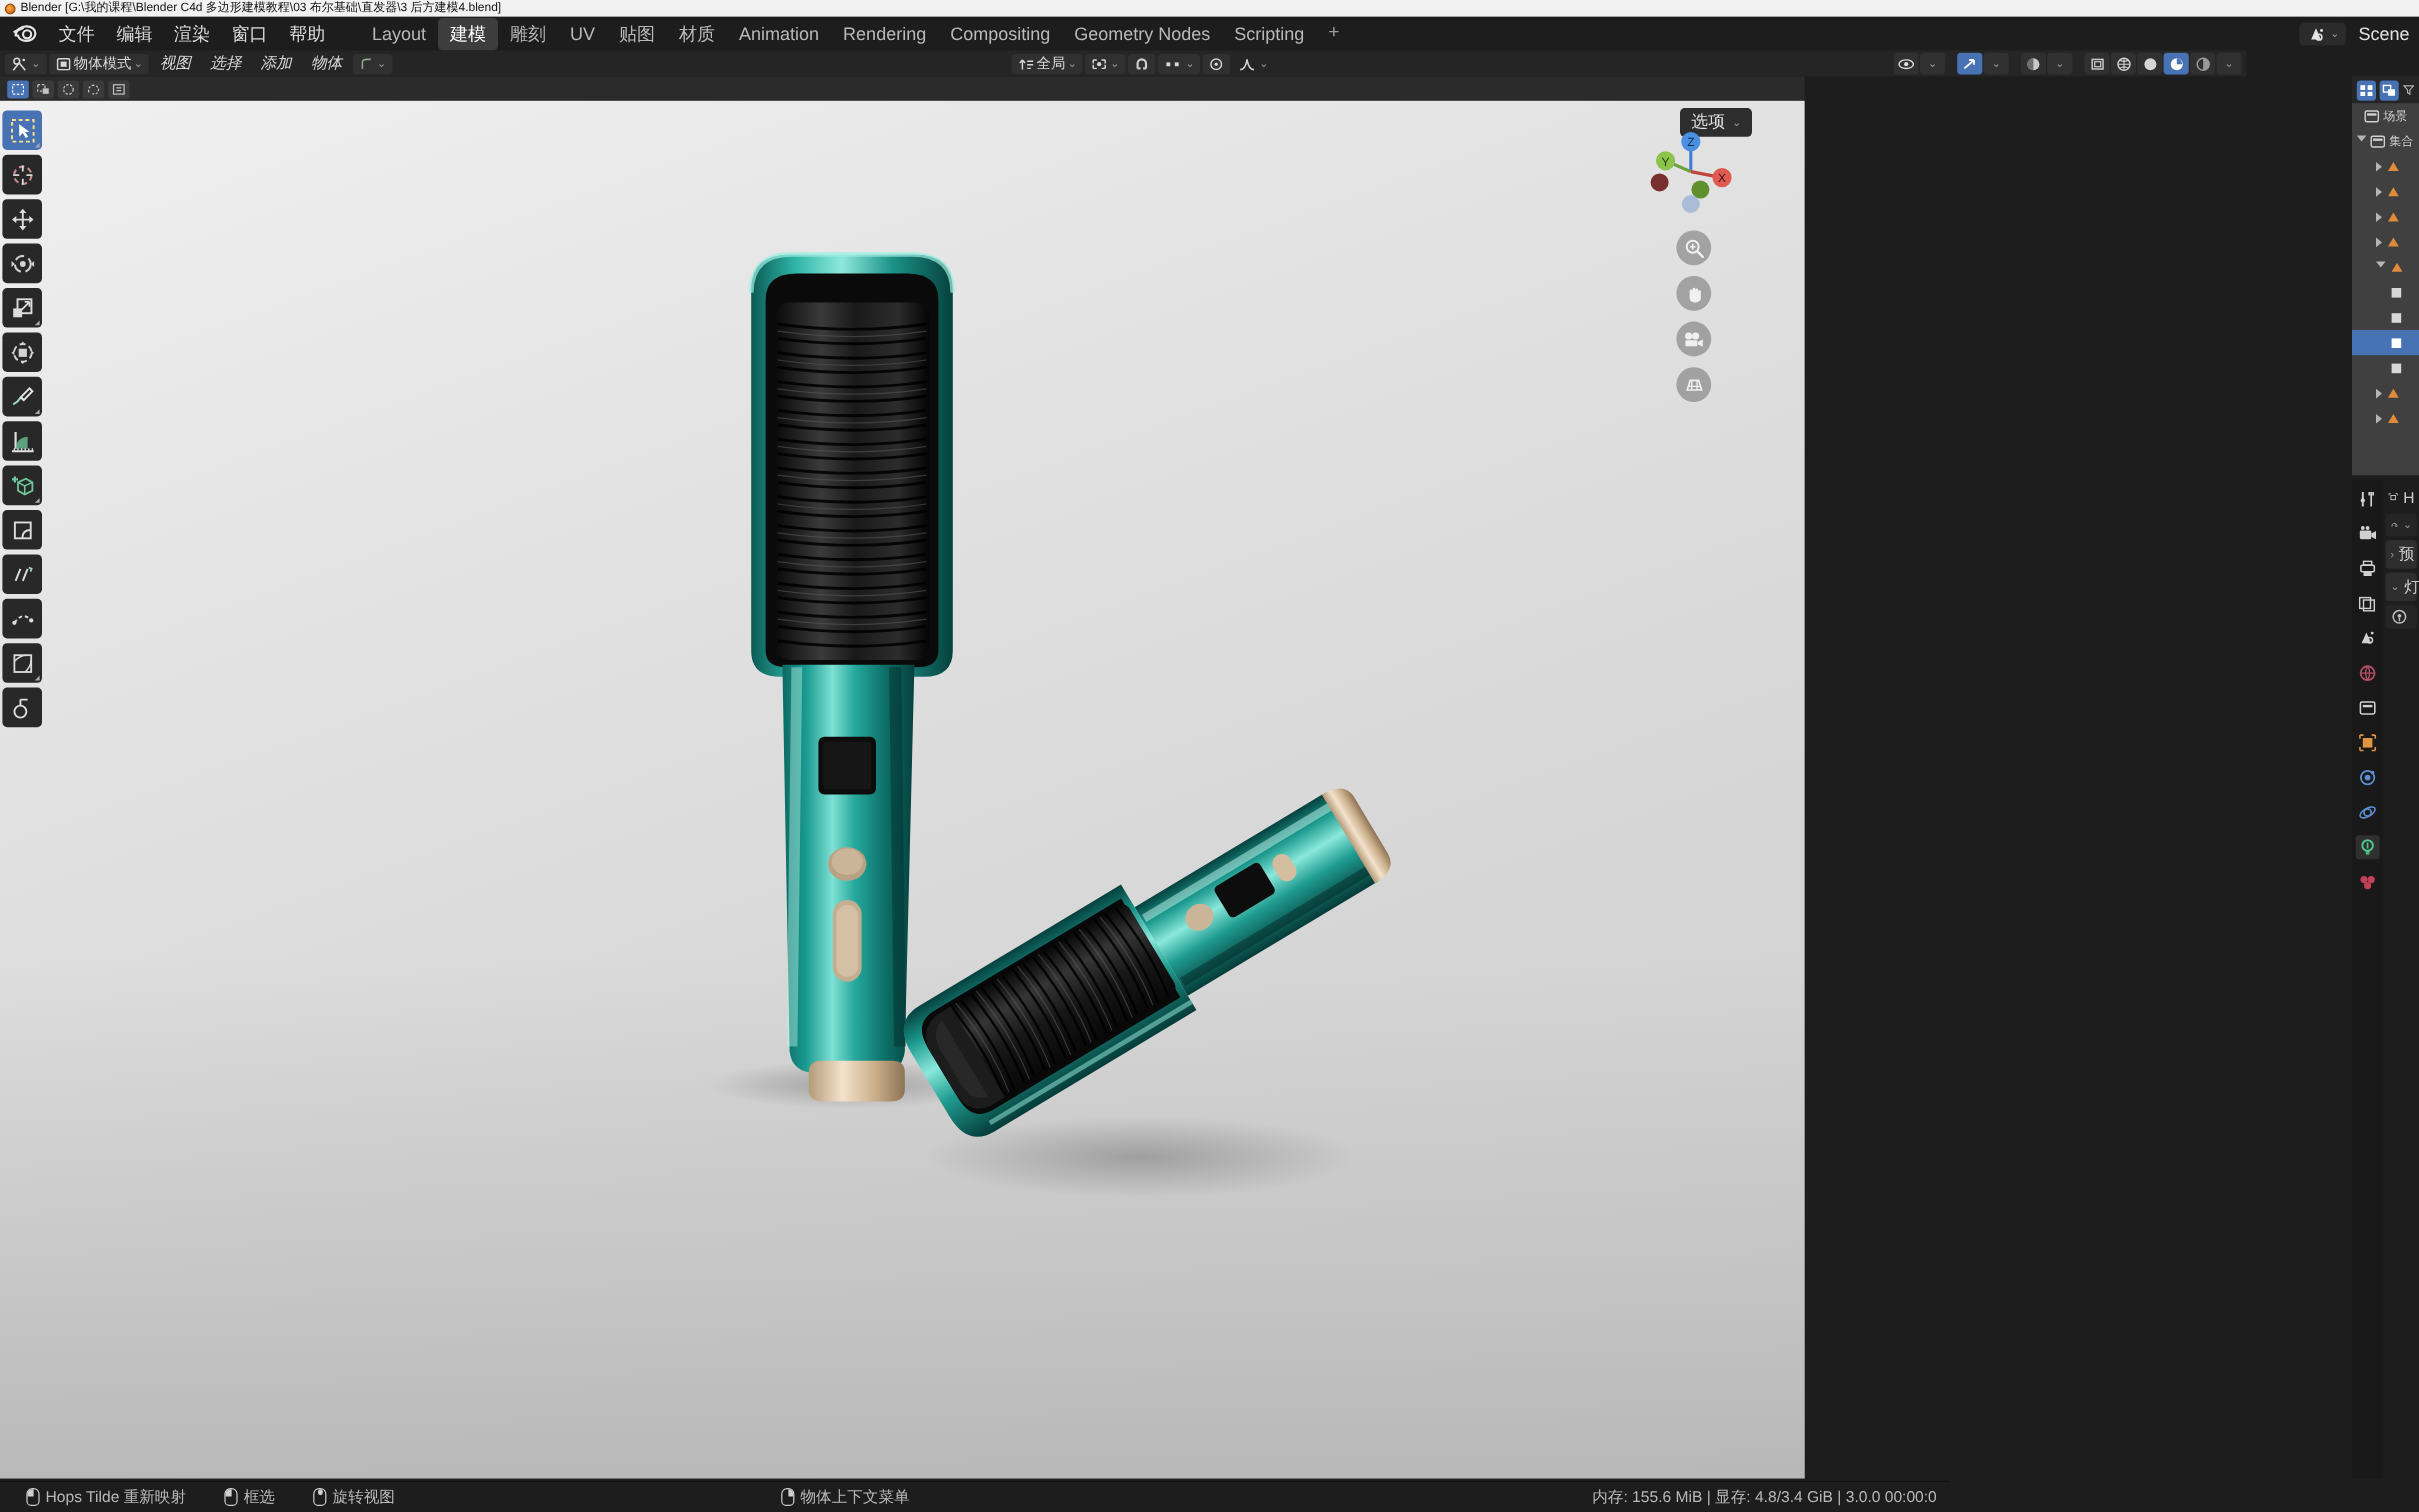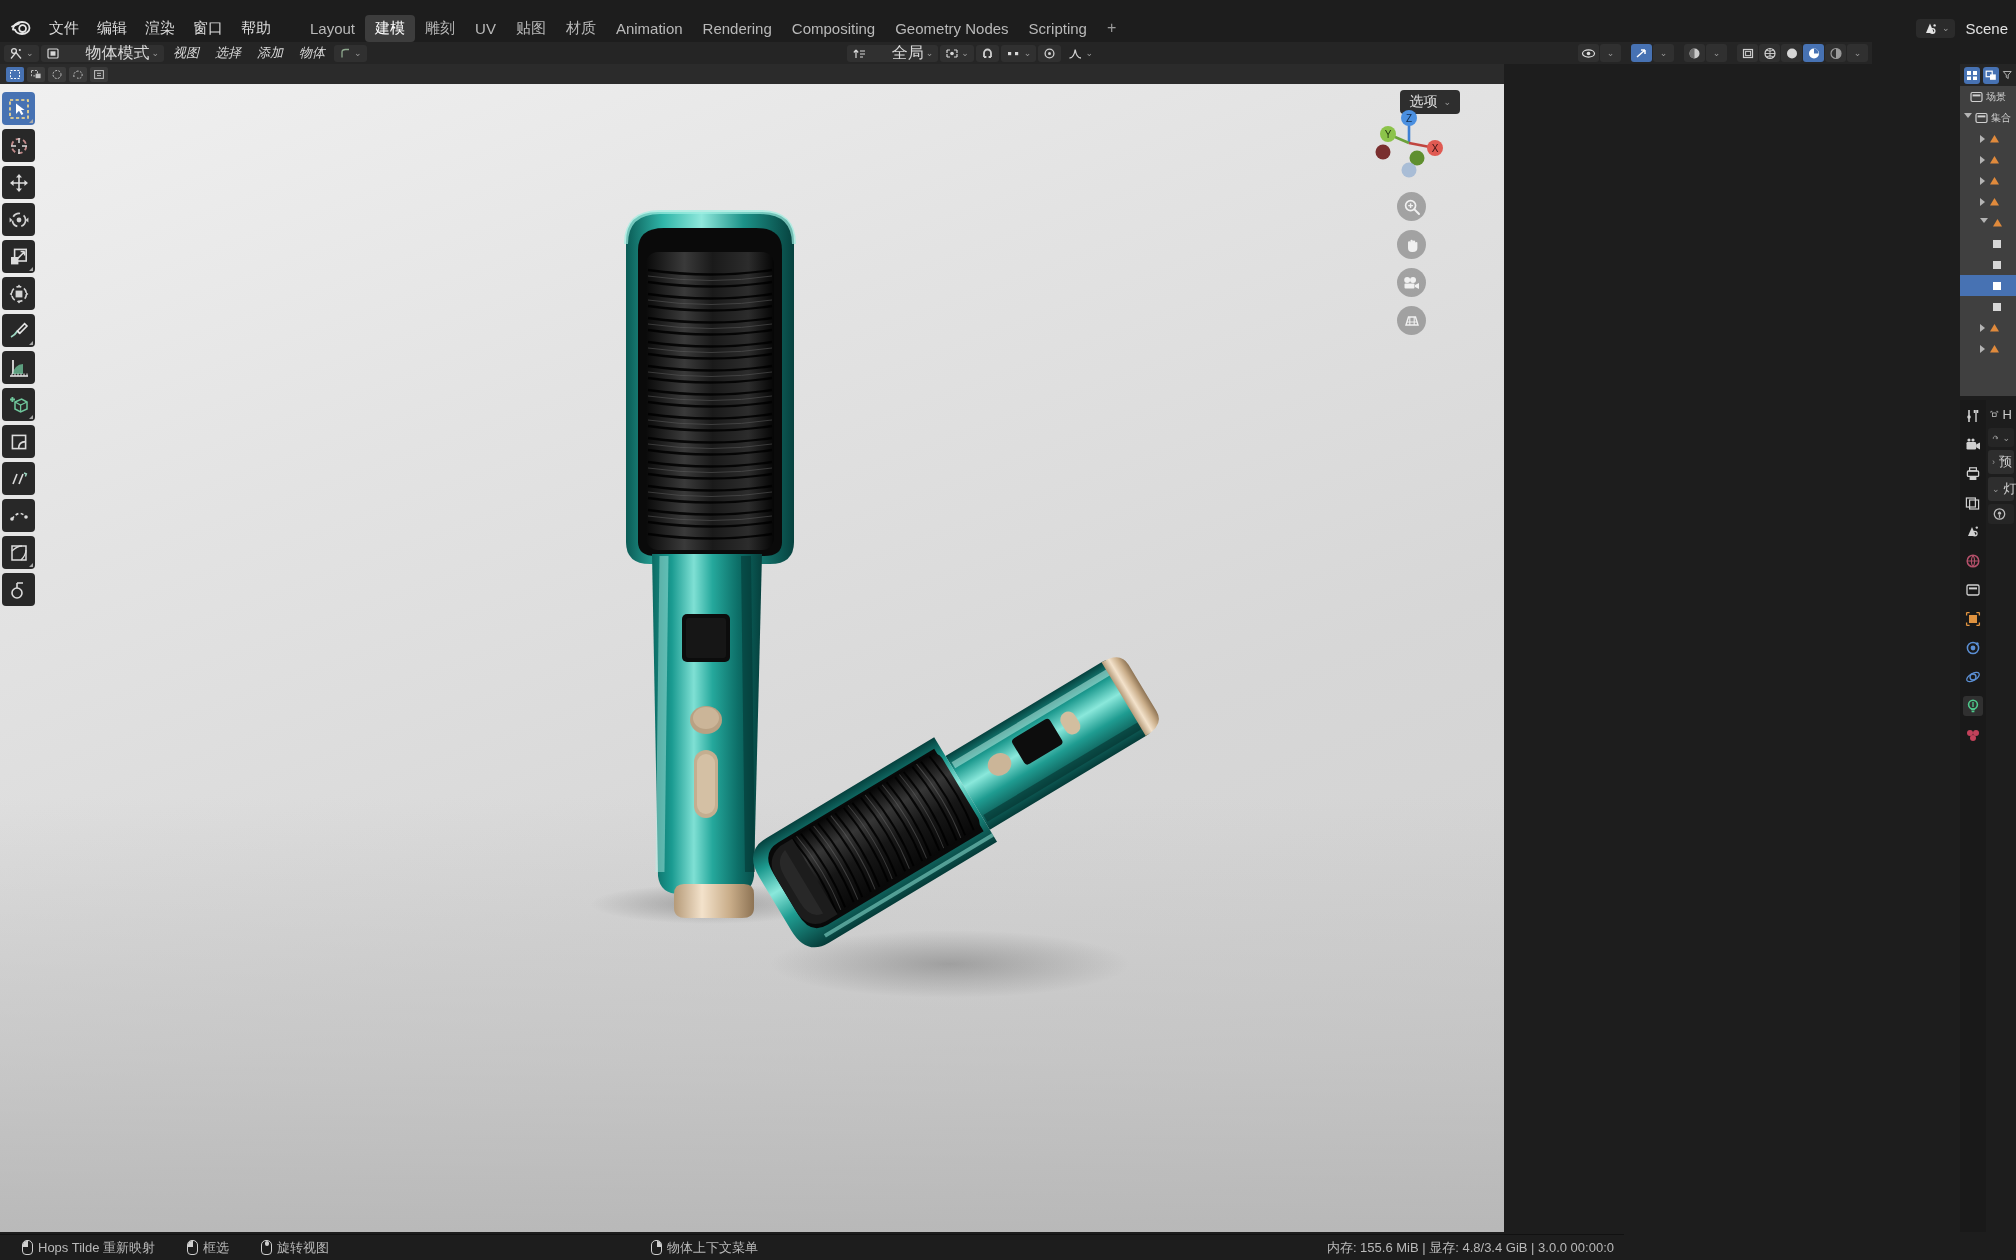--- a/index.html
+++ b/index.html
@@ -32,21 +32,21 @@
     padding:2px 6px; }
   .scene-name { color:#e2e2e2; font-size:15px; padding-left:6px; }
 
   
   .vp-header { position:absolute; left:0; top:42px; width:1872px; height:22px;
     background:#252525; display:flex; align-items:center; gap:2px; padding:0 4px;
     color:#d2d2d2; font-size:13px; }
   .hdr-btn { display:flex; align-items:center; gap:2px; background:#303030; border-radius:3px;
     padding:2px 5px; height:17px; }
   .hdr-btn.flat { background:transparent; }
-  .hdr-lbl { font-size:16px; color:#d8d8d8; white-space:nowrap;margin-left:24px; }
+  .hdr-lbl { font-size:12px; color:#d8d8d8; white-space:nowrap; }
   .hdr-menu { padding:2px 7px; font-size:13px; color:#d8d8d8; white-space:nowrap;font-style:italic; }
   .chev { font-size:9px; color:#9a9a9a; }
   .spacer { flex:1; }
   .seg { display:flex; gap:1px; }
   .ico-btn { width:21px; height:18px; background:#303030; border-radius:3px;
     display:flex; align-items:center; justify-content:center; }
   .ico-btn.on { background:#4772b3; }
   .sep { width:6px; }
 
   
@@ -134,20 +134,24 @@
   .mouse.m i { left:28%; width:44%; height:42%; border-radius:2px; }
   .st-right { margin-left:auto; display:flex; align-items:center; gap:0; padding-right:4px; }
 
   svg { display:block; }
 </style>
 </head>
 <body>
 
 <div id="app">
 
+  <div class="titlebar">
+    <span class="tb-ico"></span>
+    <span class="tb-text">Blender [G:\我的课程\Blender C4d 多边形建模教程\03 布尔基础\直发器\3 后方建模4.blend]</span>
+  </div>
 
   <div class="topbar">
     <div class="blender-logo">
       <svg width="26" height="26" viewBox="0 0 26 26">
         <path d="M5 14.5 C5 10 9.5 7 14 7 C18.5 7 21.5 9.5 21.5 13 C21.5 16.5 18 19 14 19 C10.5 19 7.8 17.2 7 14.8 Z" fill="none" stroke="#e6e6e6" stroke-width="1.8"></path>
         <circle cx="14.6" cy="13.6" r="3.4" fill="none" stroke="#e6e6e6" stroke-width="1.8"></circle>
         <path d="M4 11.5 L11 8.6" stroke="#e6e6e6" stroke-width="1.8" fill="none" stroke-linecap="round"></path>
       </svg>
     </div>
     <div class="menu-item">文件</div>

